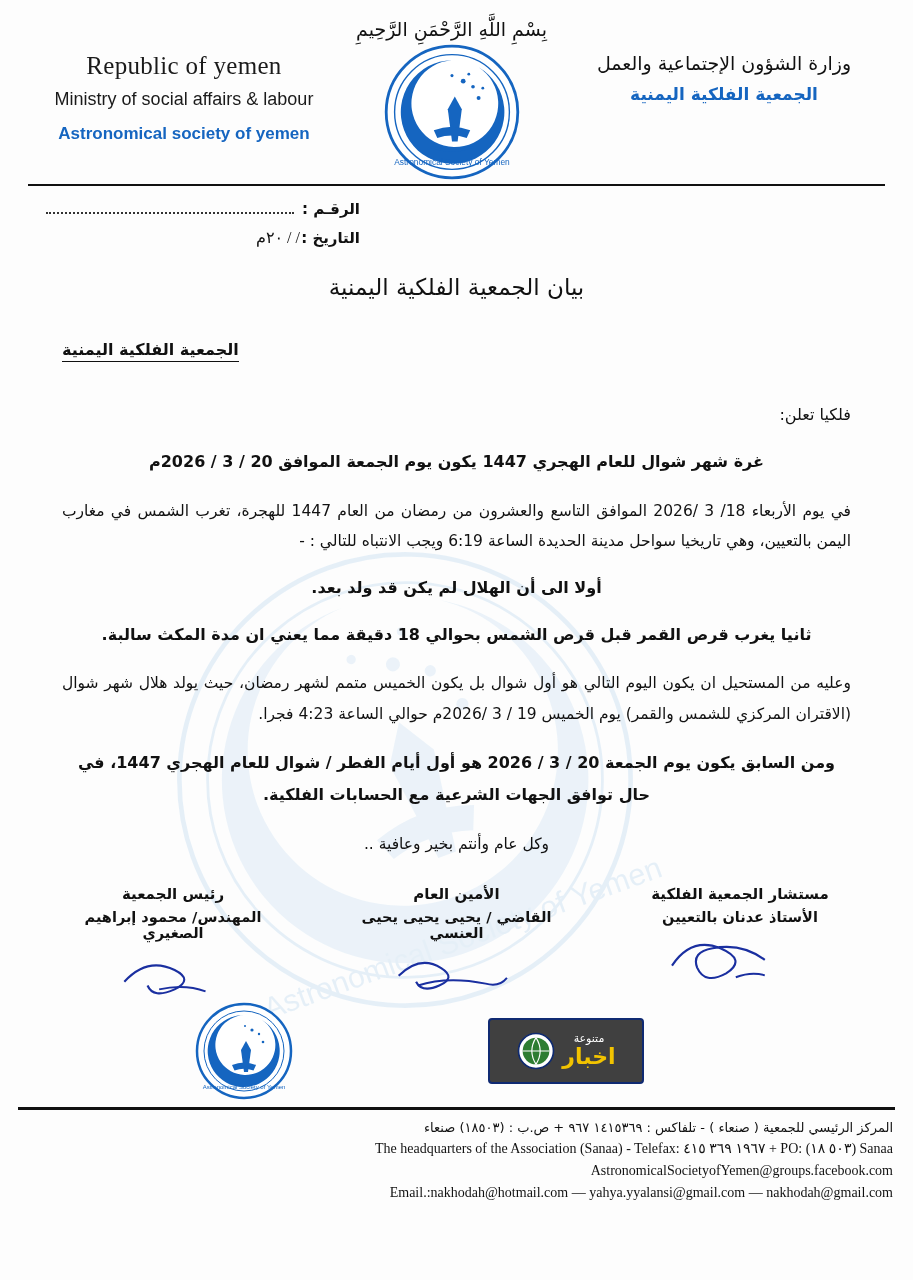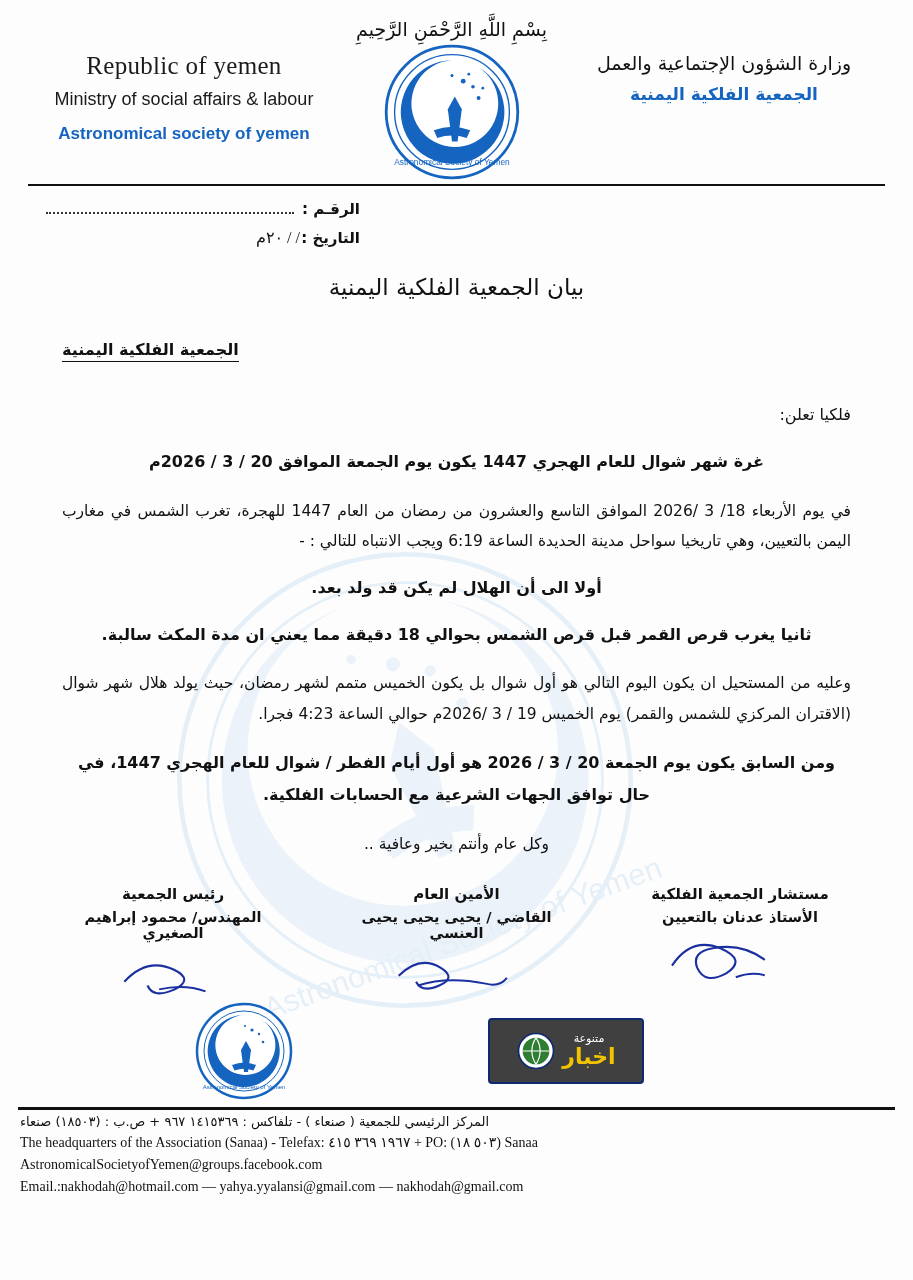--- a/index.html
+++ b/index.html
@@ -303,22 +303,22 @@
   
   .footer-rule {
     position: relative;
     z-index: 2;
     border-top: 3px solid #111;
     margin: 4px 18px 0 18px;
   }
   .footer {
     position: relative;
     z-index: 2;
-    text-align: left;
-    padding: 2px 20px 0 20px;
+    text-align: right;
+    padding: 8px 20px 0 20px;
     font-size: 13.5px;
     line-height: 1.55;
   }
   .footer .ar {
     direction: rtl;
     font-family: "DejaVu Sans", sans-serif;
     font-size: 13px;
   }
   .footer .en {
     font-family: "Liberation Serif", serif;

